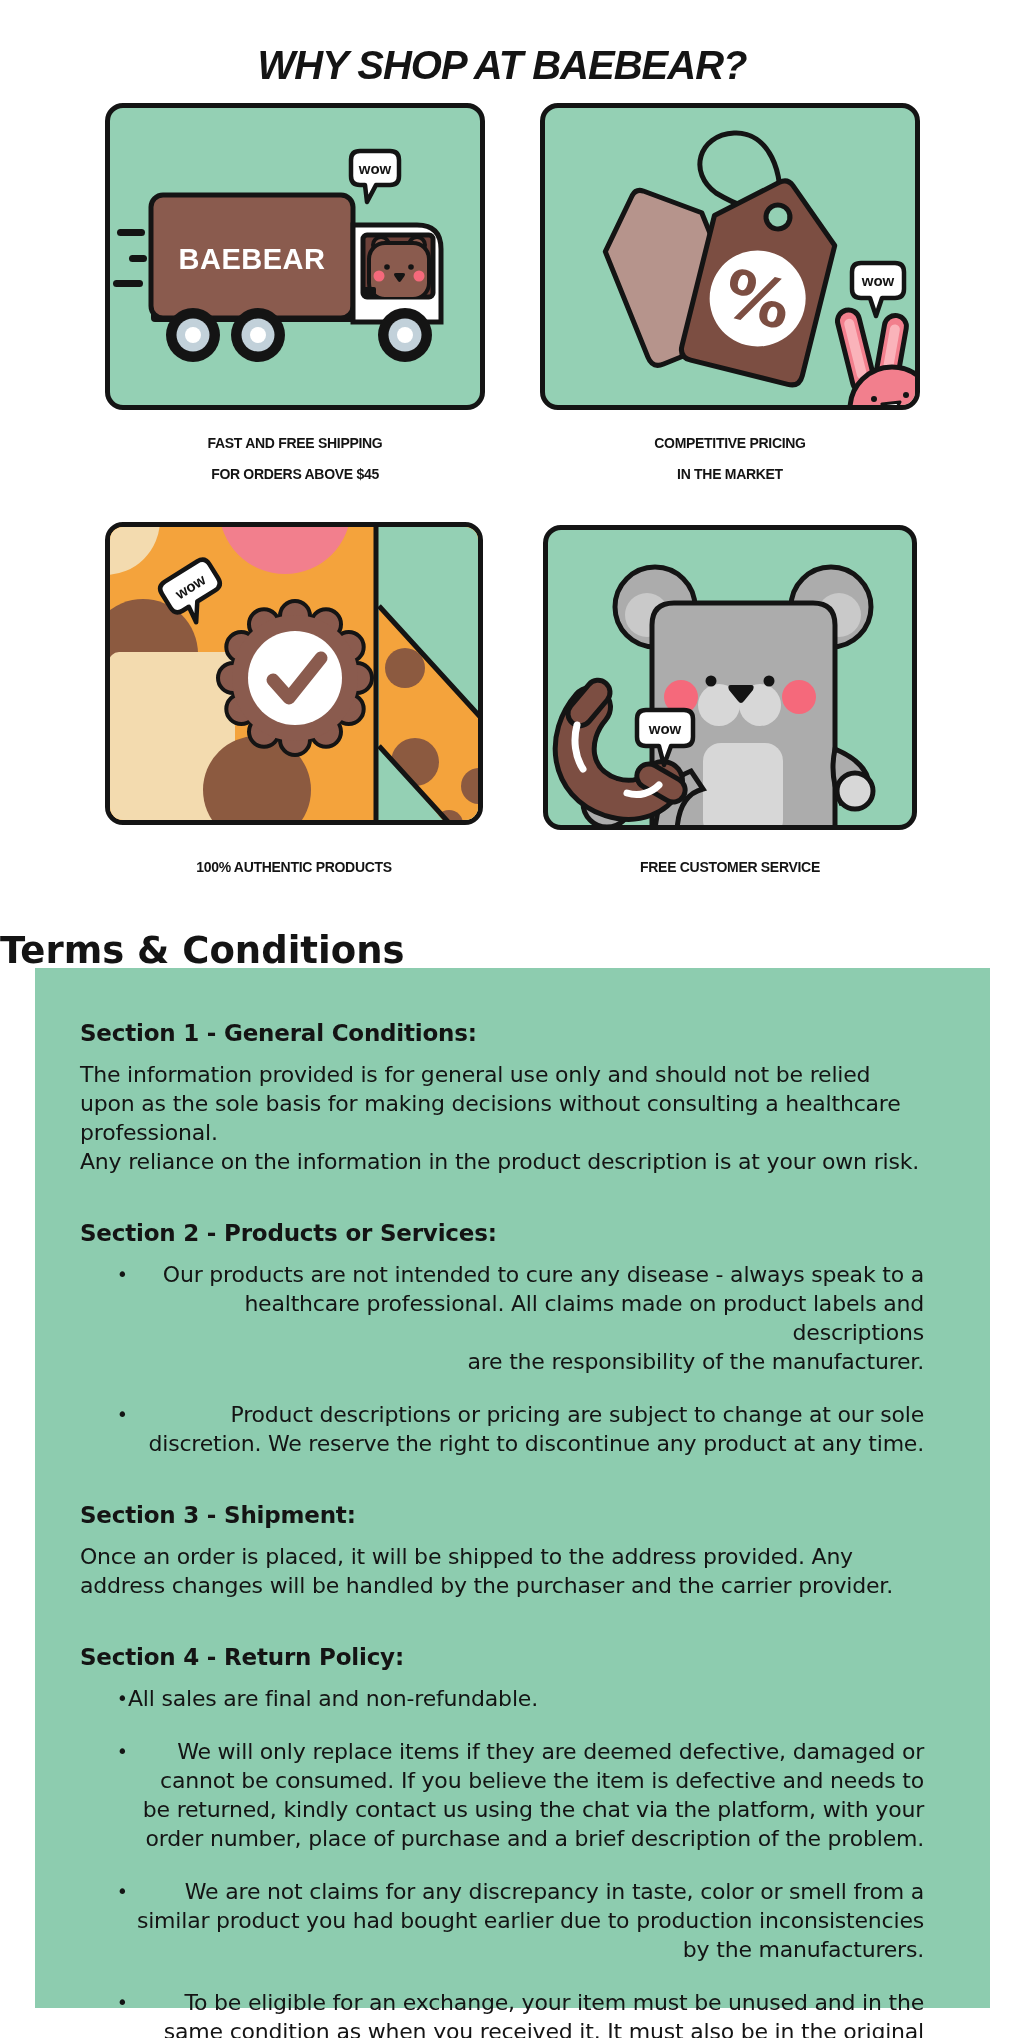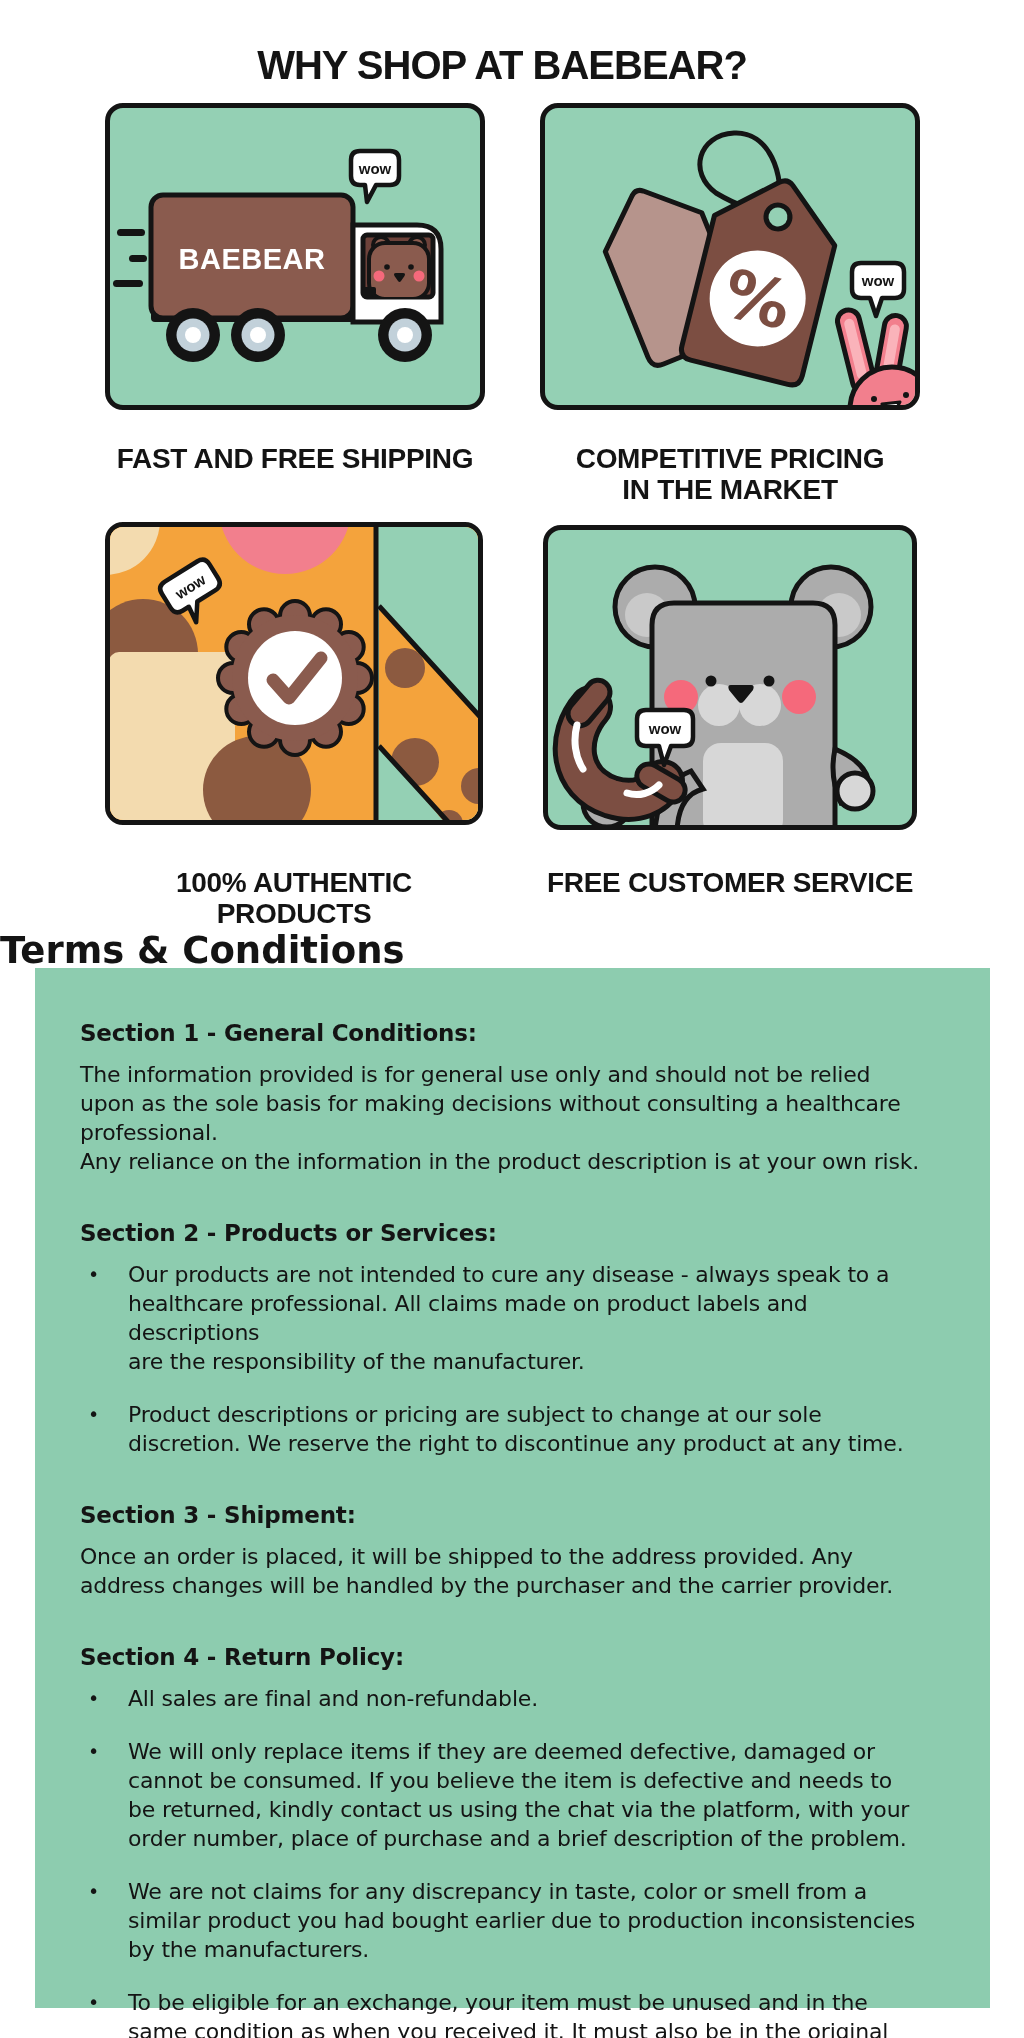--- a/index.html
+++ b/index.html
@@ -1,42 +1,42 @@
 <!DOCTYPE html>
 <html style="--ink: #141414; --card_mint: #94D0B4; --terms_green: #8DCCAF; --brown: #8A5B4E; --brown_dark: #7C4E42; --tan: #B6948C; --orange: #F4A33C; --cream: #F3DBAF; --pink: #F27F8D; --pink_light: #FAB3BA; --cheek: #F5697B; --gray: #ACACAC; --gray_light: #C9C9C9; --gray_lighter: #D7D7D7; --wheel: #C2D1DA; --dot_brown: #8C5A40;"><head>
 <meta charset="utf-8">
 <style>
   html,body{margin:0;padding:0;background:#fff;}
   .stage{position:relative;width:1024px;height:2038px;background:#fff;overflow:hidden;
          font-family:"Liberation Sans",sans-serif;color:var(--ink);}
   .page-title{position:absolute;top:16px;left:0;width:1004px;text-align:center;
-phone    font-weight:bold;font-size:40px;letter-spacing:-1px;}
+phone    font-weight:bold;font-size:40px;letter-spacing:-1px;font-style:italic;}
   .card{position:absolute;background:var(--card_mint);border:5px solid var(--ink);
         border-radius:18px;overflow:hidden;box-sizing:border-box;}
   .card svg{position:absolute;left:-5px;top:-5px;}
   .card1{left:105px;top:103px;width:380px;height:307px;}
   .card2{left:540px;top:103px;width:380px;height:307px;}
   .card3{left:105px;top:522px;width:378px;height:303px;background:var(--orange);}
   .card4{left:543px;top:525px;width:374px;height:305px;}
-  .caption{position:absolute;text-align:center;font-weight:bold;font-size:28px;
-           line-height:31px;letter-spacing:-0.3px;margin-top:15px;}
+  .caption{position:absolute;text-align:center;font-weight:bold;font-size:14px;
+           line-height:31px;letter-spacing:-0.3px;}
   .cap1{left:105px;top:428px;width:380px;}
   .cap2{left:540px;top:428px;width:380px;}
   .cap3{left:105px;top:852px;width:378px;}
   .cap4{left:543px;top:852px;width:374px;}
   .terms-heading{position:absolute;top:898px;left:0;width:1024px;text-align:left;
                  font-family:"DejaVu Sans",sans-serif;font-weight:bold;font-size:37px;}
   .terms-box{position:absolute;left:35px;top:968px;width:955px;height:1040px;
              background:var(--terms_green);box-sizing:border-box;
              padding:52px 66px 30px 45px;font-family:"DejaVu Sans",sans-serif;}
   .tsec{margin:0;}
   .tsec + .tsec{margin-top:44px;}
   .tsec h3{margin:0 0 14px 0;font-size:23px;letter-spacing:-0.2px;font-weight:bold;}
   .tp{margin:0;font-size:22px;line-height:29px;letter-spacing:-0.2px;white-space:pre-line;}
-  .bullet{display:flex;margin-bottom:24px;}
+  .bullet{display:flex;margin-bottom:24px;text-align:right;}
   .bullet:last-child{margin-bottom:0;}
   .bullet::before{content:"\2022";flex:0 0 48px;padding-left:8px;box-sizing:border-box;
                   font-size:19px;line-height:29px;}
   svg text.wow{font-family:"Liberation Sans",sans-serif;font-weight:bold;font-size:15px;}
   svg text.logo{font-family:"Liberation Sans",sans-serif;font-weight:bold;font-size:29px;
                 letter-spacing:0.5px;}
   svg text.pct{font-family:"DejaVu Sans",sans-serif;font-weight:bold;font-size:66px;}
 </style>
 </head>
 <body>
@@ -211,20 +211,21 @@
       </g>
       <g>
         <path d="M103,185 L141,185 Q150,185 150,194 L150,212 Q150,221 141,221 L128,221 L121,240 L116,221 L103,221 Q94,221 94,212 L94,194 Q94,185 103,185 Z" style="fill:#fff;stroke:var(--ink);stroke-width:4.5;stroke-linejoin:round"></path>
         <text class="wow" x="122" y="209" text-anchor="middle" style="fill:var(--ink)">wow</text>
       </g>
     </svg>
   </div>
 
   <div class="caption cap1">
     <div>FAST AND FREE SHIPPING</div>
+    <div>FOR ORDERS ABOVE $45</div>
   </div>
   <div class="caption cap2">
     <div>COMPETITIVE PRICING</div>
     <div>IN THE MARKET</div>
   </div>
   <div class="caption cap3">
     <div>100% AUTHENTIC PRODUCTS</div>
   </div>
   <div class="caption cap4">
     <div>FREE CUSTOMER SERVICE</div>

